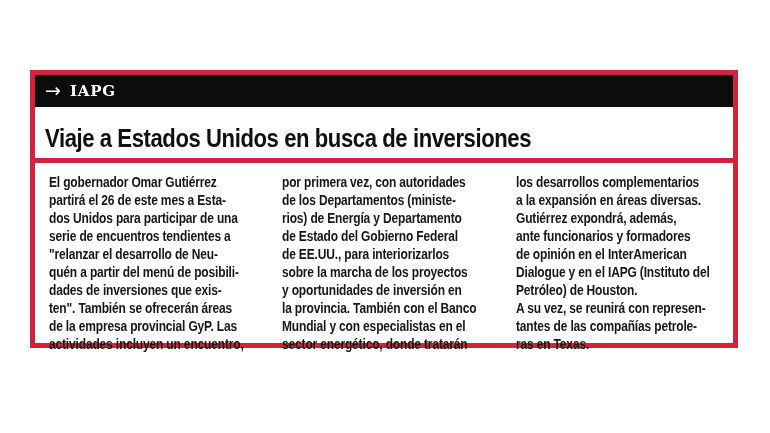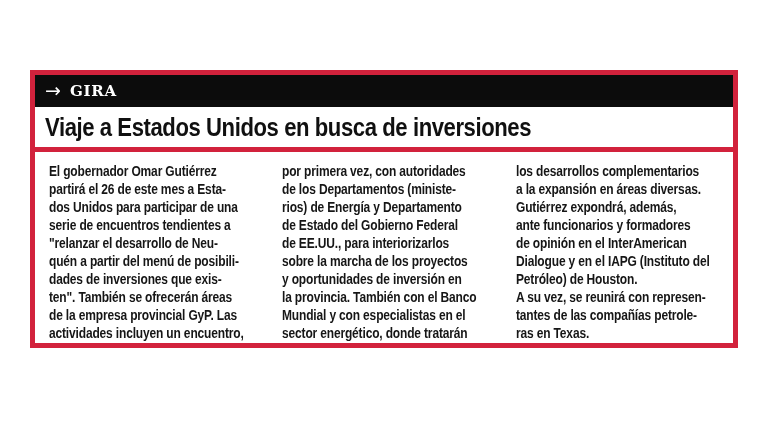--- a/index.html
+++ b/index.html
@@ -45,20 +45,21 @@
     font-size: 15px;
     letter-spacing: 0.8px;
   }
   .headline-wrap {
     flex: none;
     height: 40px;
     display: flex;
     align-items: center;
     padding: 0 10px;
     background: #ffffff;
+    margin-top: 11px;
   }
   .headline {
     margin: 0;
     font-size: 26px;
     font-weight: bold;
     color: #101010;
     white-space: nowrap;
     letter-spacing: -0.5px;
     transform: scaleX(0.85);
     transform-origin: 0 50%;
@@ -88,21 +89,21 @@
     transform-origin: 0 0;
   }
 </style>
 </head>
 <body>
 
 <div class="stage">
   <article class="card">
     <header class="kicker">
       <span class="arrow">→</span>
-      <span class="kicker-label">GIRA</span>
+      <span class="kicker-label">IAPG</span>
     </header>
     <div class="headline-wrap">
       <h1 class="headline">Viaje a Estados Unidos en busca de inversiones</h1>
     </div>
     <div class="divider"></div>
     <div class="body">
       <p class="col">El gobernador Omar Gutiérrez
 partirá el 26 de este mes a Esta-
 dos Unidos para participar de una
 serie de encuentros tendientes a

